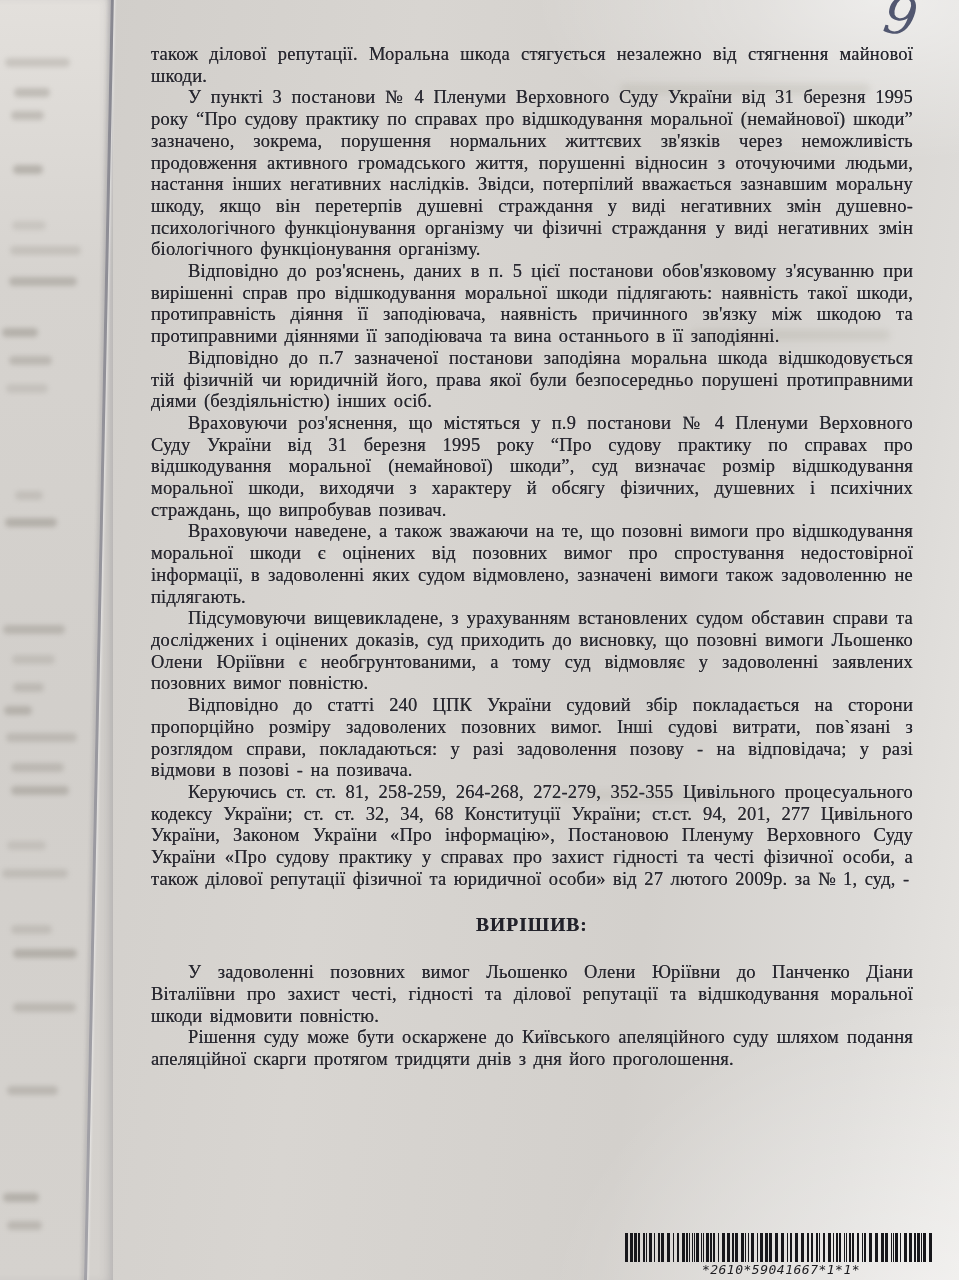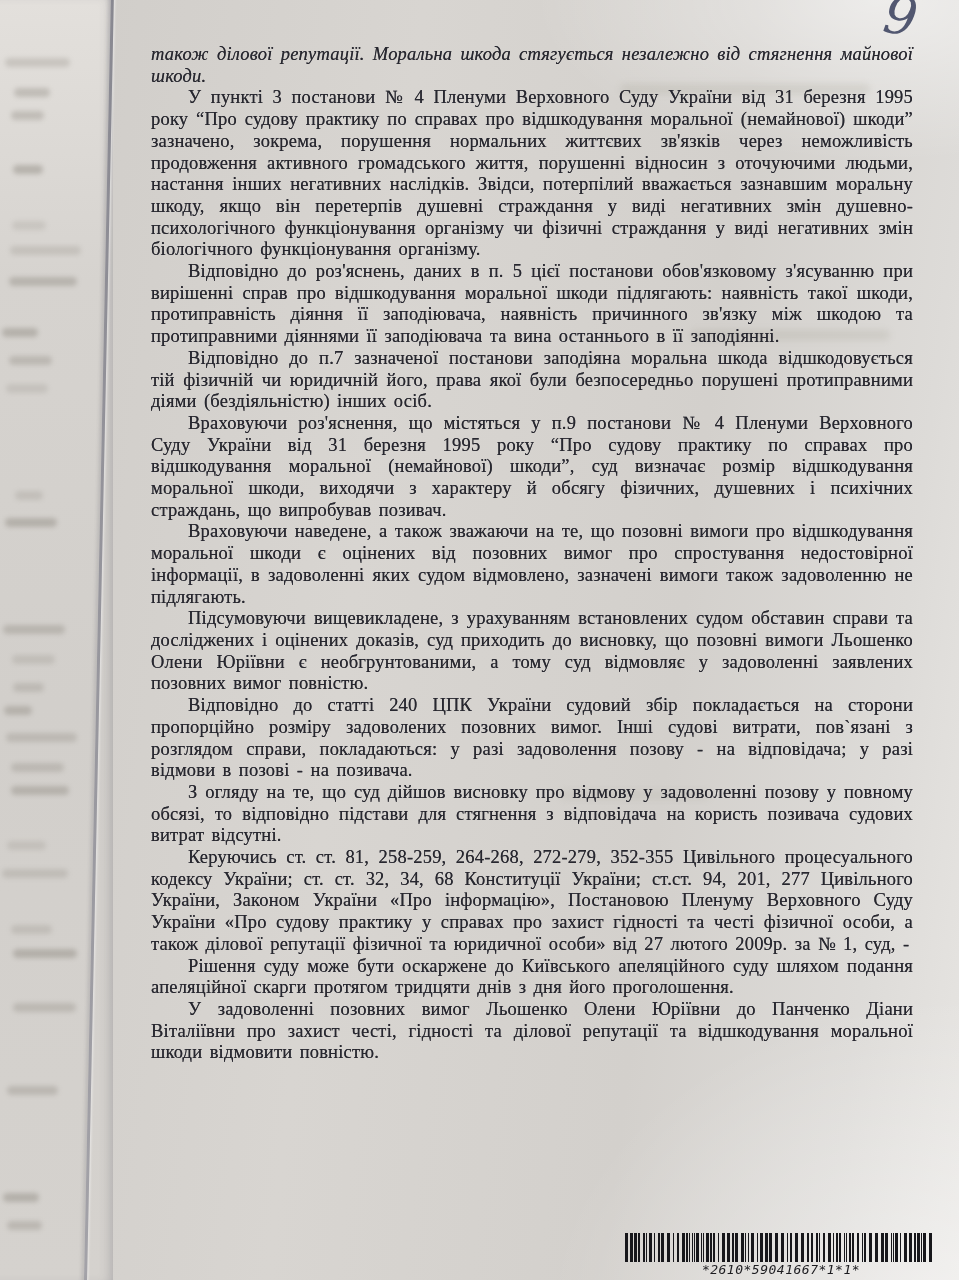--- a/index.html
+++ b/index.html
@@ -31,21 +31,21 @@
     font:italic 400 52px/1 "DejaVu Serif", serif;
     color:#454b66;transform:rotate(9deg);opacity:.92;
   }
   .body-text{
     position:absolute;left:151px;top:44px;width:762px;
     font-size:18.5px;line-height:21.7px;color:#27272f;
     text-align:justify;word-spacing:2.5px;letter-spacing:.2px;
     text-shadow:0 0 .6px rgba(39,39,48,.8);
   }
   .body-text p{margin:0;text-indent:37px;}
-  .body-text p.no-indent{text-indent:0;font-style:italic;}
+  .body-text p.no-indent{text-indent:0;}
   .decision-heading{
     margin:24px 0 26px;text-align:center;text-indent:0;
     font-size:19.5px;font-weight:bold;letter-spacing:1px;color:#22222a;
   }
   .barcode-wrap{position:absolute;left:625px;top:1233px;width:312px;font-style:italic;}
   .bars{display:flex;align-items:stretch;height:29px;}
   .bars i{display:block;height:100%;background:#17171b;}
   .barcode-text{
     margin-top:0px;text-align:center;
     font-family:"DejaVu Sans Mono", monospace;font-size:13px;
@@ -99,26 +99,26 @@
 
   <div class="body-text">
     <p class="no-indent">також ділової репутації. Моральна шкода стягується незалежно від стягнення майнової шкоди.</p>
     <p>У пункті 3 постанови № 4 Пленуми Верховного Суду України від 31 березня 1995 року “Про судову практику по справах про відшкодування моральної (немайнової) шкоди” зазначено, зокрема, порушення нормальних життєвих зв'язків через неможливість продовження активного громадського життя, порушенні відносин з оточуючими людьми, настання інших негативних наслідків. Звідси, потерпілий вважається зазнавшим моральну шкоду, якщо він перетерпів душевні страждання у виді негативних змін душевно-психологічного функціонування організму чи фізичні страждання у виді негативних змін біологічного функціонування організму.</p>
     <p>Відповідно до роз'яснень, даних в п. 5 цієї постанови обов'язковому з'ясуванню при вирішенні справ про відшкодування моральної шкоди підлягають: наявність такої шкоди, протиправність діяння її заподіювача, наявність причинного зв'язку між шкодою та протиправними діяннями її заподіювача та вина останнього в її заподіянні.</p>
     <p>Відповідно до п.7 зазначеної постанови заподіяна моральна шкода відшкодовується тій фізичній чи юридичній його, права якої були безпосередньо порушені протиправними діями (бездіяльністю) інших осіб.</p>
     <p>Враховуючи роз'яснення, що містяться у п.9 постанови № 4 Пленуми Верховного Суду України від 31 березня 1995 року “Про судову практику по справах про відшкодування моральної (немайнової) шкоди”, суд визначає розмір відшкодування моральної шкоди, виходячи з характеру й обсягу фізичних, душевних і психічних страждань, що випробував позивач.</p>
     <p>Враховуючи наведене, а також зважаючи на те, що позовні вимоги про відшкодування моральної шкоди є оцінених від позовних вимог про спростування недостовірної інформації, в задоволенні яких судом відмовлено, зазначені вимоги також задоволенню не підлягають.</p>
     <p>Підсумовуючи вищевикладене, з урахуванням встановлених судом обставин справи та досліджених і оцінених доказів, суд приходить до висновку, що позовні вимоги Льошенко Олени Юріївни є необгрунтованими,  а тому суд відмовляє у задоволенні заявлених позовних вимог повністю.</p>
     <p>Відповідно до статті 240 ЦПК України судовий збір покладається на сторони пропорційно розміру задоволених позовних вимог. Інші судові витрати, пов`язані з розглядом справи, покладаються: у разі задоволення позову - на відповідача; у разі відмови в позові - на позивача.</p>
-    <p>З огляду на те, що суд дійшов висновку про відмову у задоволенні позову у повному обсязі, то відповідно підстави для стягнення з відповідача на користь позивача судових витрат відсутні.</p>
     <p>Керуючись ст. ст. 81, 258-259, 264-268, 272-279, 352-355 Цивільного процесуального кодексу України; ст. ст. 32, 34, 68 Конституції України; ст.ст. 94, 201, 277 Цивільного України, Законом України «Про інформацію», Постановою Пленуму Верховного Суду України «Про судову практику у справах про захист гідності та честі фізичної особи, а також ділової репутації фізичної та юридичної особи» від 27 лютого 2009р. за № 1, суд, -</p>
 
+    <h2 class="decision-heading">ВИРІШИВ:</h2>
 
+    <p>У задоволенні позовних вимог Льошенко Олени Юріївни до Панченко Діани Віталіївни про захист честі, гідності та ділової репутації та відшкодування моральної шкоди відмовити повністю.</p>
     <p>Рішення суду може бути оскаржене до Київського апеляційного суду шляхом подання апеляційної скарги протягом тридцяти днів з дня його проголошення.</p>
-    <p>У задоволенні позовних вимог Льошенко Олени Юріївни до Панченко Діани Віталіївни про захист честі, гідності та ділової репутації та відшкодування моральної шкоди відмовити повністю.</p>
   </div>
 
   <div class="barcode-wrap">
     <div class="bars" id="barcode-bars">
         <i style="width:3px;margin-right:2px"></i>
         <i style="width:3px;margin-right:1px"></i>
         <i style="width:3px;margin-right:1px"></i>
         <i style="width:2px;margin-right:3px"></i>
         <i style="width:2px;margin-right:1px"></i>
         <i style="width:1px;margin-right:2px"></i>

